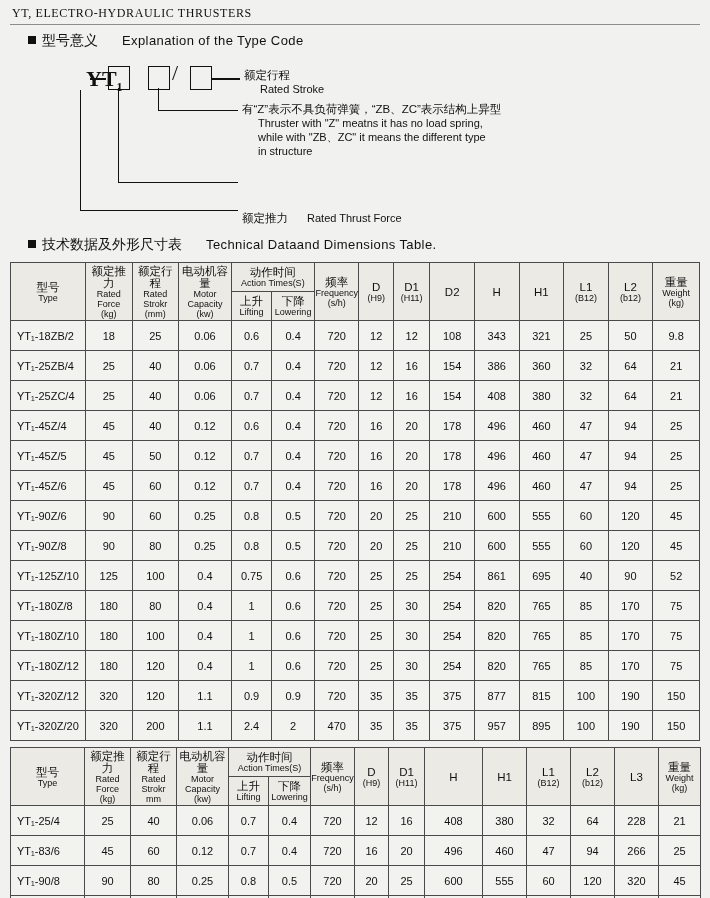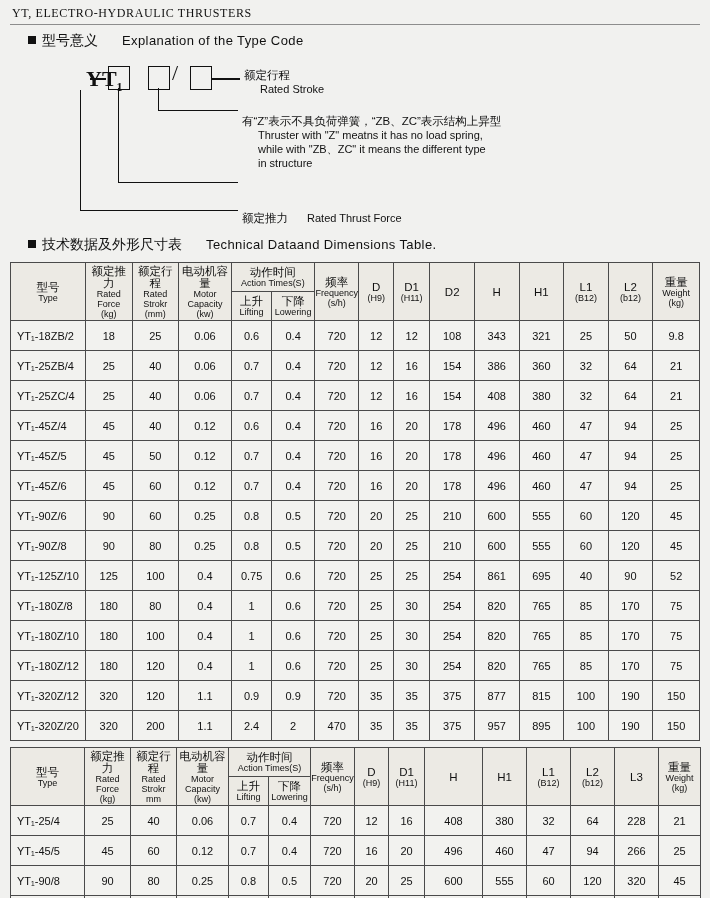--- a/index.html
+++ b/index.html
@@ -114,21 +114,21 @@
     <div class="box" style="left:190px;top:6px;width:20px;height:22px;"></div>
 
     <div class="dash" style="left:212px;top:18px;width:28px;"></div>
     <div class="note" style="left:244px;top:8px;">
       <span class="cn">额定行程</span><br>
       <span class="en">Rated Stroke</span>
     </div>
 
     <div class="vline" style="left:158px;top:28px;height:22px;"></div>
     <div class="hline" style="left:158px;top:50px;width:80px;"></div>
-    <div class="note" style="left:242px;top:42px;margin-top:12px;">
+    <div class="note" style="left:242px;top:42px;">
       <span class="cn">有“Z”表示不具负荷弹簧，“ZB、ZC”表示结构上异型</span><br>
       <span class="en">Thruster with "Z" meatns it has no load spring,</span><br>
       <span class="en">while with "ZB、ZC" it means the different type</span><br>
       <span class="en">in structure</span>
     </div>
 
     <div class="vline" style="left:118px;top:28px;height:94px;"></div>
     <div class="hline" style="left:118px;top:122px;width:120px;"></div>
     <div class="note" style="left:242px;top:115px;margin-top:36px;">
       <span class="cn">额定推力</span>
@@ -581,21 +581,21 @@
             <td>12</td>
             <td>16</td>
             <td>408</td>
             <td>380</td>
             <td>32</td>
             <td>64</td>
             <td>228</td>
             <td>21</td>
           </tr>
           <tr>
-            <td class="model">YT₁-45/5</td>
+            <td class="model">YT₁-83/6</td>
             <td>45</td>
             <td>60</td>
             <td>0.12</td>
             <td>0.7</td>
             <td>0.4</td>
             <td>720</td>
             <td>16</td>
             <td>20</td>
             <td>496</td>
             <td>460</td>

